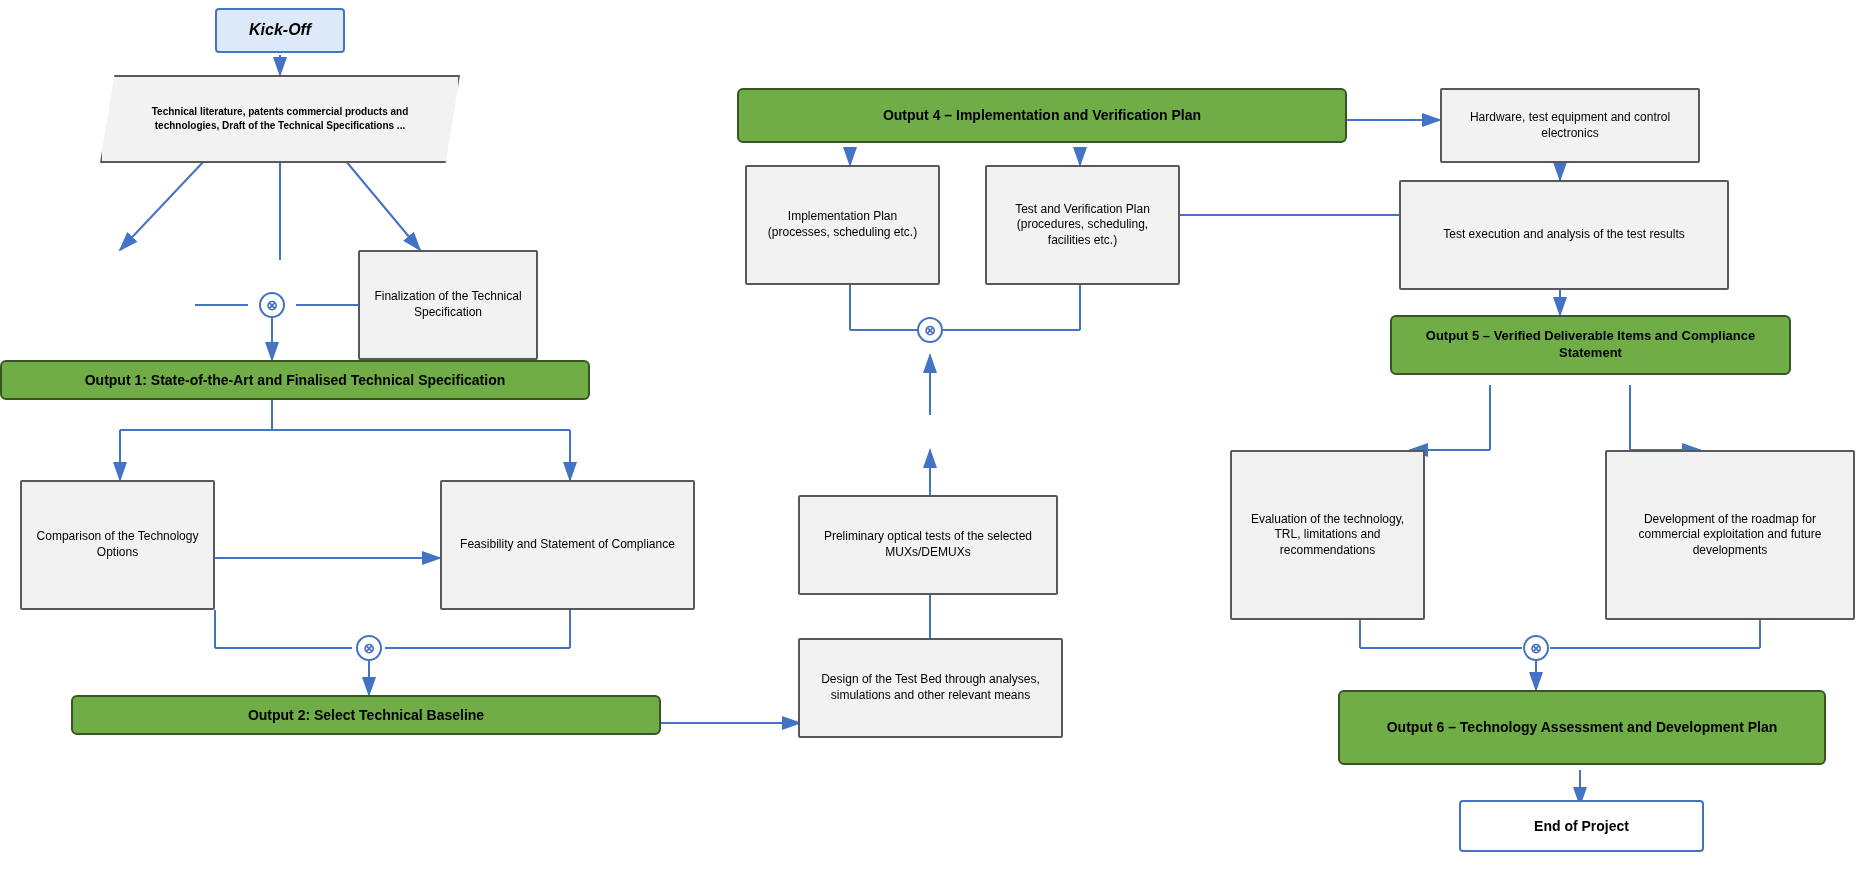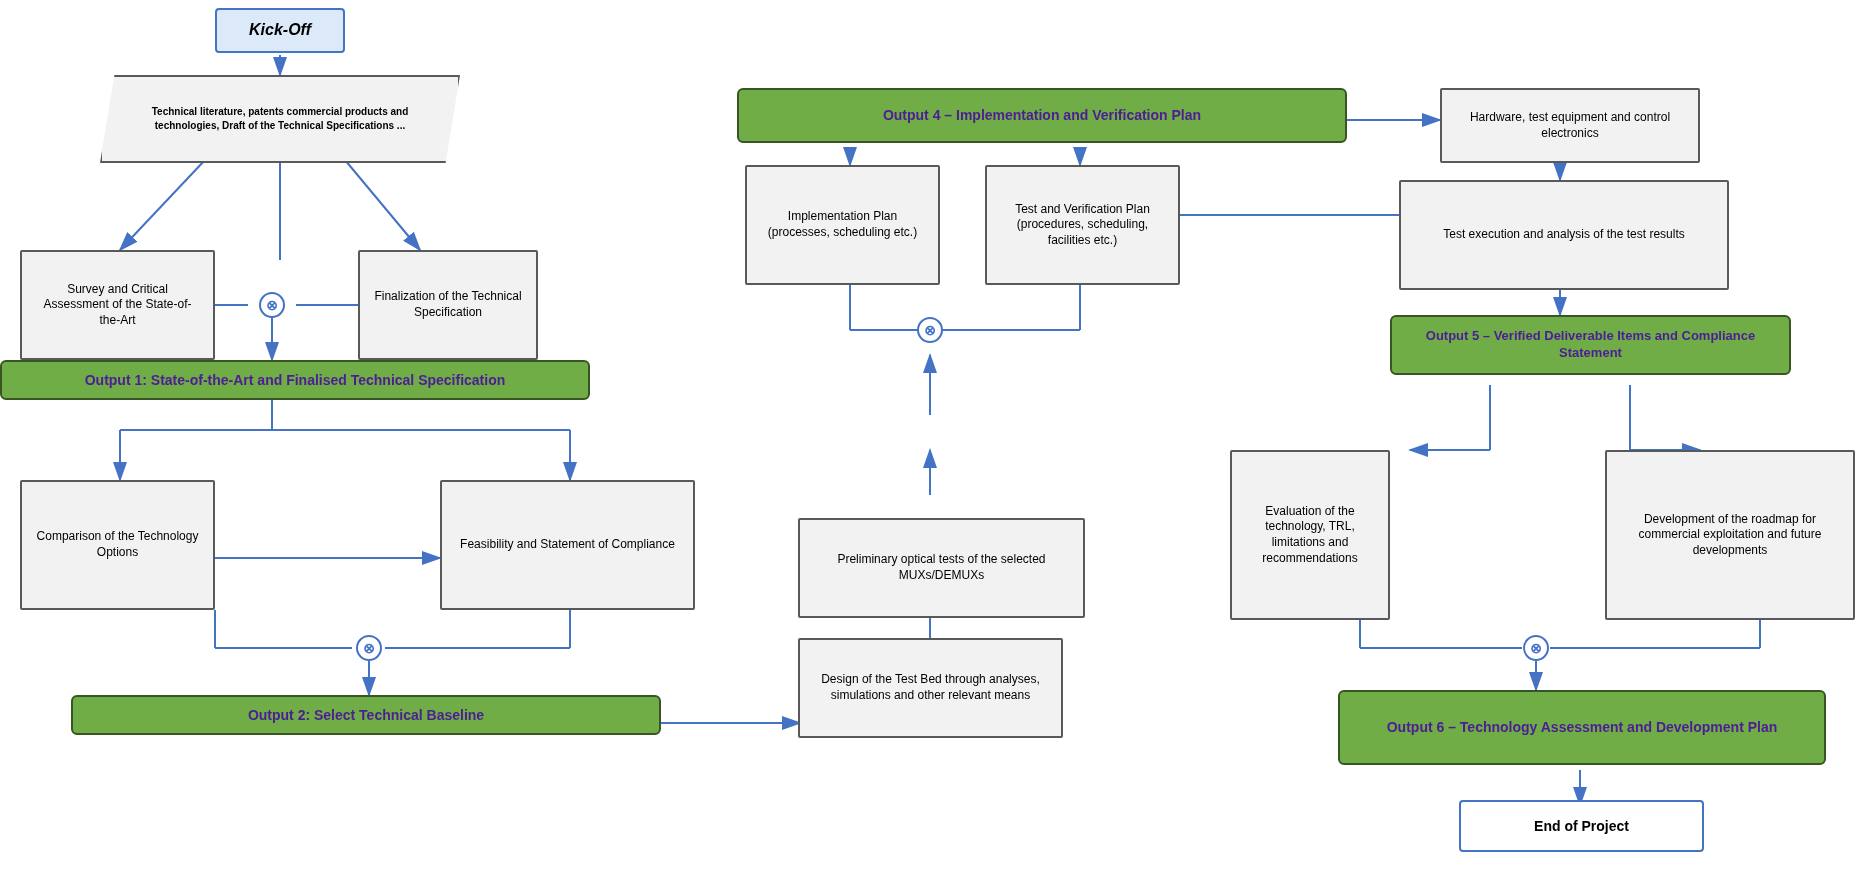--- a/index.html
+++ b/index.html
@@ -49,21 +49,21 @@
       background: #f2f2f2;
       border: 2px solid #595959;
       border-radius: 2px;
       padding: 8px 12px;
     }
 
     .box-green {
       background: #70ad47;
       border: 2.5px solid #375623;
       border-radius: 6px;
-      color: #4c1d95;
+      color: #000000;
       font-weight: bold;
       font-size: 14px;
       padding: 10px 16px;
     }
 
     .box-white-blue {
       background: #fff;
       border: 2.5px solid #4472c4;
       border-radius: 4px;
       padding: 8px 16px;
@@ -185,25 +185,20 @@
   <div class="box box-kickoff" style="left:215px; top:8px; width:130px; height:45px;">
     <span>Kick-Off</span>
   </div>
 
   <div class="box box-parallelogram" style="left:100px; top:75px; width:360px; height:88px;">
     <span style="font-size:10px; line-height:1.4;font-weight:bold;">Technical literature, patents
 commercial products and technologies,
 Draft of the Technical Specifications ...</span>
   </div>
 
-  <div class="box box-rect-gray" style="left:20px; top:250px; width:195px; height:110px;">
-    <span style="font-size:12px;">Survey and Critical
-Assessment of the
-State-of-the-Art</span>
-  </div>
 
   <div class="box box-rect-gray" style="left:358px; top:250px; width:180px; height:110px;">
     <span style="font-size:12px;">Finalization of the
 Technical
 Specification</span>
   </div>
 
   <div class="xor-circle" style="left:259px; top:292px;">⊗</div>
 
   <div class="box box-green" style="left:0px; top:360px; width:590px; height:40px;">
@@ -239,21 +234,21 @@
 
   <div class="box box-rect-gray" style="left:985px; top:165px; width:195px; height:120px;">
     <span style="font-size:12px;">Test and Verification Plan
 (procedures, scheduling,
 facilities etc.)</span>
   </div>
 
   <div class="xor-circle" style="left:917px; top:317px;">⊗</div>
 
 
-  <div class="box box-rect-gray" style="left:798px; top:518px; width:287px; height:100px;">
+  <div class="box box-rect-gray" style="left:798px; top:495px; width:260px; height:100px;">
     <span style="font-size:12px;">Preliminary optical tests of the
 selected MUXs/DEMUXs</span>
   </div>
 
   <div class="box box-rect-gray" style="left:798px; top:638px; width:265px; height:100px;">
     <span style="font-size:12px;">Design of the Test Bed through
 analyses, simulations and other
 relevant means</span>
   </div>
 
@@ -265,21 +260,21 @@
   <div class="box box-rect-gray" style="left:1399px; top:180px; width:330px; height:110px;">
     <span style="font-size:12px;">Test execution and analysis
 of the test results</span>
   </div>
 
   <div class="box box-green" style="left:1390px; top:315px; width:401px; height:60px;">
     <span style="font-size:13px;">Output 5 – Verified Deliverable
 Items and Compliance Statement</span>
   </div>
 
-  <div class="box box-rect-gray" style="left:1230px; top:450px; width:160px; height:170px;align-items:center;">
+  <div class="box box-rect-gray" style="left:1230px; top:450px; width:195px; height:170px;align-items:center;">
     <span style="font-size:12px;">Evaluation of the
 technology, TRL,
 limitations and
 recommendations</span>
   </div>
 
   <div class="box box-rect-gray" style="left:1605px; top:450px; width:250px; height:170px;">
     <span style="font-size:12px;">Development of the
 roadmap for
 commercial

